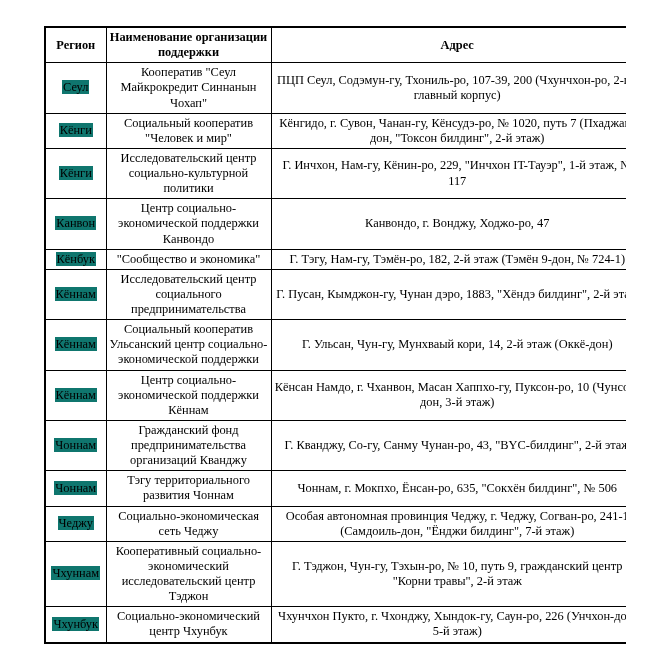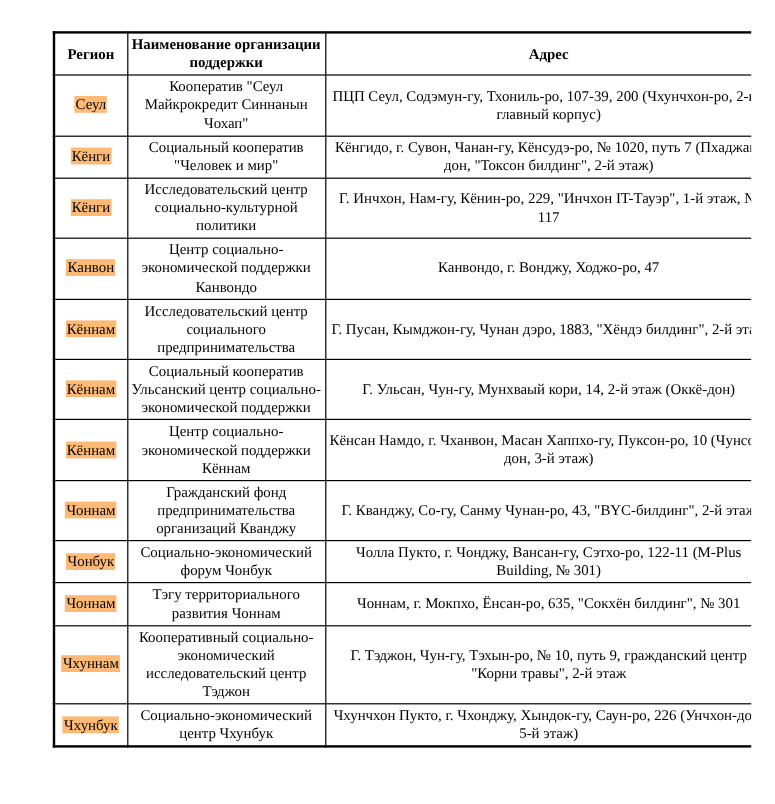--- a/index.html
+++ b/index.html
@@ -36,21 +36,21 @@
     overflow: hidden;
   }
   table.support thead th {
     font-weight: bold;
     height: 30px;
   }
   col.c-region { width: 61px; }
   col.c-org    { width: 165px; }
   col.c-addr   { width: 373px; }
   .hl {
-    background: #fdba74;
+    background: #0f766e;
     padding: 0 1px;
   }
 </style>
 </head>
 <body>
 
 <div class="page">
   <table class="support">
     <colgroup>
       <col class="c-region">
@@ -79,48 +79,53 @@
         <td><span class="hl">Кёнги</span></td>
         <td>Исследовательский центр социально-культурной политики</td>
         <td>Г. Инчхон, Нам-гу, Кёнин-ро, 229, "Инчхон IT-Тауэр", 1-й этаж, № 117</td>
       </tr>
       <tr>
         <td><span class="hl">Канвон</span></td>
         <td>Центр социально-экономической поддержки Канвондо</td>
         <td>Канвондо, г. Вонджу, Ходжо-ро, 47</td>
       </tr>
       <tr>
+        <td><span class="hl">Кёнбук</span></td>
+        <td>"Сообщество и экономика"</td>
+        <td>Г. Тэгу, Нам-гу, Тэмён-ро, 182, 2-й этаж (Тэмён 9-дон, № 724-1)</td>
+      </tr>
+      <tr>
         <td><span class="hl">Кённам</span></td>
         <td>Исследовательский центр социального предпринимательства</td>
         <td>Г. Пусан, Кымджон-гу, Чунан дэро, 1883, "Хёндэ билдинг", 2-й этаж</td>
       </tr>
       <tr>
         <td><span class="hl">Кённам</span></td>
         <td>Социальный кооператив Ульсанский центр социально-экономической поддержки</td>
         <td>Г. Ульсан, Чун-гу, Мунхваый кори, 14, 2-й этаж (Оккё-дон)</td>
       </tr>
       <tr>
         <td><span class="hl">Кённам</span></td>
         <td>Центр социально- экономической поддержки Кённам</td>
         <td>Кёнсан Намдо, г. Чханвон, Масан Хаппхо-гу, Пуксон-ро, 10 (Чунсон-дон, 3-й этаж)</td>
       </tr>
       <tr>
         <td><span class="hl">Чоннам</span></td>
         <td>Гражданский фонд предпринимательства организаций Кванджу</td>
         <td>Г. Кванджу, Со-гу, Санму Чунан-ро, 43, "BYC-билдинг", 2-й этаж</td>
       </tr>
       <tr>
-        <td><span class="hl">Чонбук</span></td>
-        <td>Социально-экономический форум Чонбук</td>
-        <td>Чолла Пукто, г. Чонджу, Вансан-гу, Сэтхо-ро, 122-11 (M-Plus Building, № 301)</td>
+        <td><span class="hl">Чоннам</span></td>
+        <td>Тэгу территориального развития Чоннам</td>
+        <td>Чоннам, г. Мокпхо, Ёнсан-ро, 635, "Сокхён билдинг", № 506</td>
       </tr>
       <tr>
-        <td><span class="hl">Чоннам</span></td>
-        <td>Тэгу территориального развития Чоннам</td>
-        <td>Чоннам, г. Мокпхо, Ёнсан-ро, 635, "Сокхён билдинг", № 301</td>
+        <td><span class="hl">Чеджу</span></td>
+        <td>Социально-экономическая сеть Чеджу</td>
+        <td>Особая автономная провинция Чеджу, г. Чеджу, Согван-ро, 241-1 (Самдоиль-дон, "Ёнджи билдинг", 7-й этаж)</td>
       </tr>
       <tr>
         <td><span class="hl">Чхуннам</span></td>
         <td>Кооперативный социально-экономический исследовательский центр Тэджон</td>
         <td>Г. Тэджон, Чун-гу, Тэхын-ро, № 10, путь 9, гражданский центр "Корни травы", 2-й этаж</td>
       </tr>
       <tr>
         <td><span class="hl">Чхунбук</span></td>
         <td>Социально-экономический центр Чхунбук</td>
         <td>Чхунчхон Пукто, г. Чхонджу, Хындок-гу, Саун-ро, 226 (Унчхон-дон, 5-й этаж)</td>

